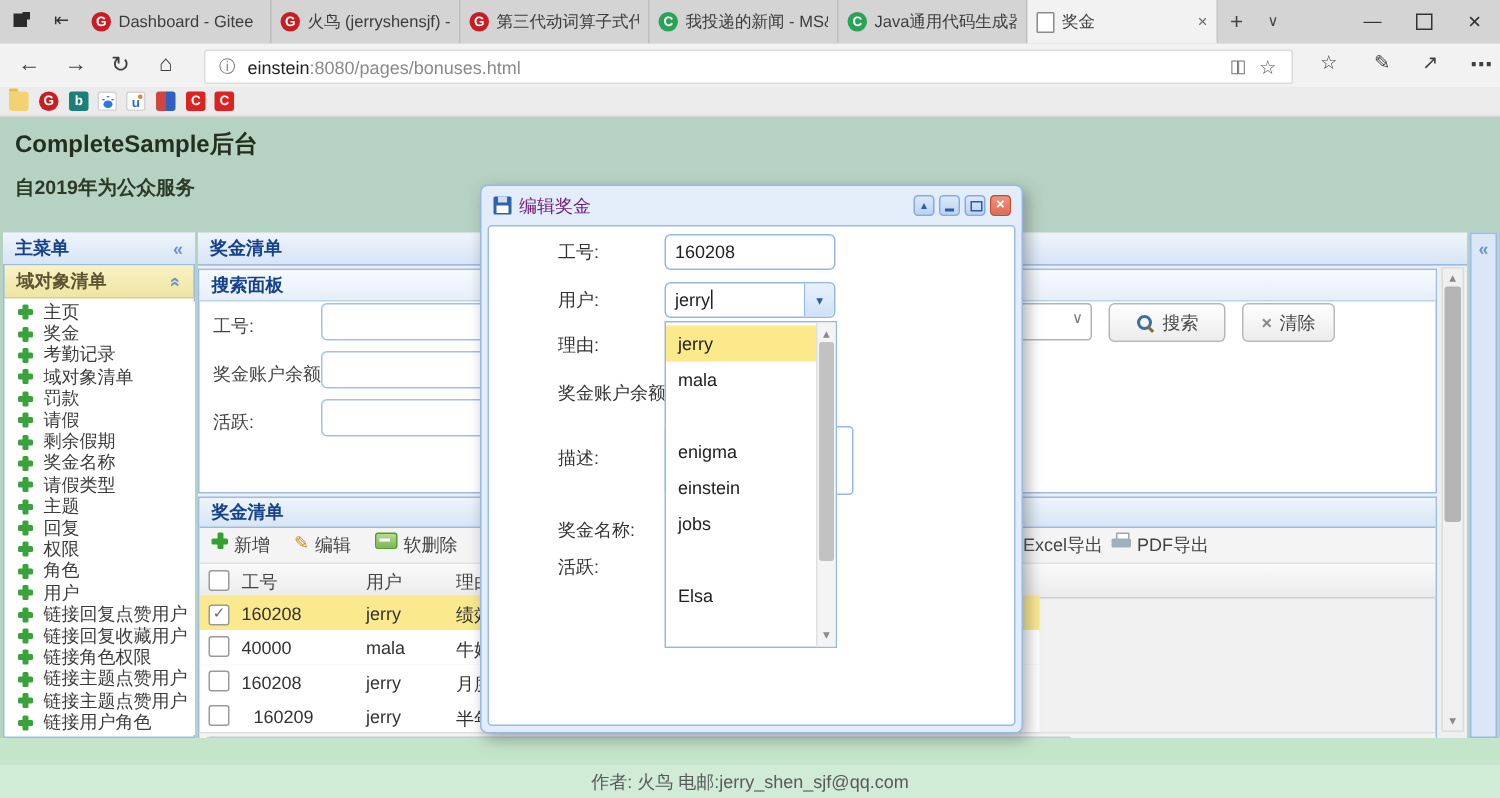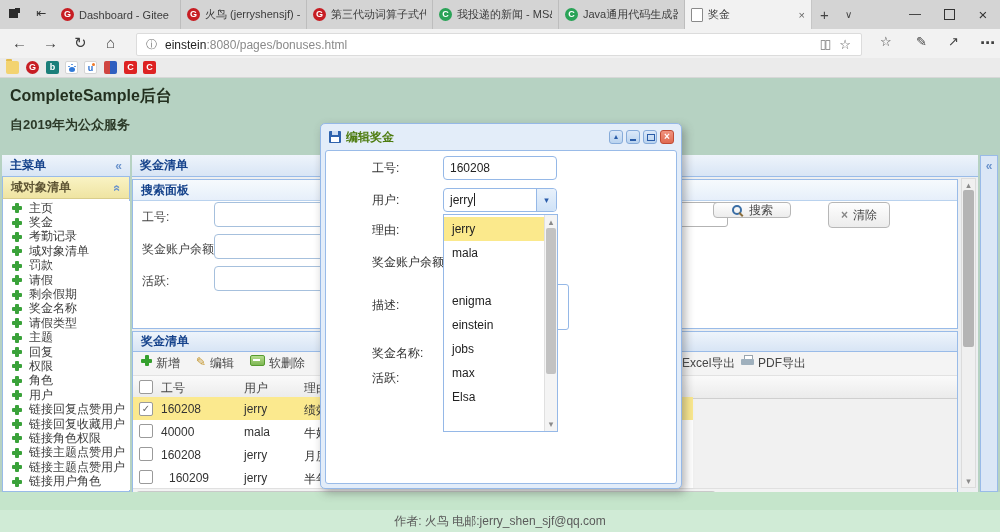--- a/index.html
+++ b/index.html
@@ -120,21 +120,21 @@
   .grid-row{position:absolute;left:0;width:560px;height:23px;background:#fff;border-bottom:1px solid #ececec;color:#333}
   .grid-row.selected{background:#fbe98e;border-bottom:1px solid #e8d270}
   .g-cell{position:absolute;top:5px}
   .cbx{display:inline-block;width:12px;height:12px;background:#fff;border:1px solid #9a9a9a;border-radius:2px;
        font-size:10px;line-height:12px;text-align:center;color:#666}
 
   
   #dialog{left:320px;top:123px;width:362px;height:366px;background:#e3edf9;border:1px solid #95b8e7;border-radius:5px;
           box-shadow:3px 4px 10px rgba(80,80,80,.45);box-sizing:border-box}
   #dlg-titlebar{position:absolute;left:0;top:0;width:100%;height:26px;display:flex;align-items:center;padding:0 8px;box-sizing:border-box;gap:5px}
-  #dlg-title{color:#4d7c0f;font-weight:bold}
+  #dlg-title{color:#701a75;font-weight:normal}
   .save-ico{position:relative;width:12px;height:12px;background:#2f63ad;border-radius:1px}
   .save-ico::before{content:"";position:absolute;left:3px;top:0;width:6px;height:4px;background:#cfdef2}
   .save-ico::after{content:"";position:absolute;left:2px;top:6px;width:8px;height:5px;background:#fff}
   #dlg-tools{position:absolute;right:7px;top:6px;display:flex;gap:3px}
   .wtool{width:14px;height:14px;border-radius:3px;background:linear-gradient(#dce9f9,#b9d3ef);border:1px solid #86abd9;
          box-sizing:border-box;text-align:center;line-height:12px;font-size:8px;color:#2a5ca8;cursor:pointer;position:relative}
   .wtool.close{background:linear-gradient(#f0937f,#e06a50);border-color:#c04b34;color:#fff;font-size:10px;font-weight:bold}
   .wtool.min::after{content:"";position:absolute;left:3px;top:8px;width:6px;height:2px;background:#2a5ca8}
   .wtool.max::after{content:"";position:absolute;left:3px;top:3px;width:6px;height:5px;border:1px solid #2a5ca8}
   #dlg-body{position:absolute;left:4px;top:26px;width:352px;height:334px;background:#fff;border:1px solid #99bbe8;border-radius:3px;box-sizing:border-box}
@@ -332,21 +332,21 @@
   </div>
   <span class="abs fld-label" style="left:142px;top:209px">工号:</span>
   <div class="abs ipt" style="left:214px;top:202px;width:150px;height:25px"></div>
   <span class="abs fld-label" style="left:142px;top:241px">奖金账户余额:</span>
   <div class="abs ipt" style="left:214px;top:234px;width:150px;height:25px"></div>
   <span class="abs fld-label" style="left:142px;top:273px">活跃:</span>
   <div class="abs ipt" style="left:214px;top:266px;width:150px;height:25px"></div>
   <div class="abs selbox" style="left:640px;top:202px;width:88px;height:25px">
     <span class="sel-arrow">∨</span>
   </div>
-  <div class="abs btn" style="left:713px;top:202px;width:78px;height:16px">
+  <div class="abs btn" style="left:739px;top:202px;width:78px;height:26px">
     <span class="mag"></span>
     <span>搜索</span>
   </div>
   <div class="abs btn" style="left:828px;top:202px;width:62px;height:26px">
     <span style="color:#888;font-weight:bold">×</span>
     <span>清除</span>
   </div>
 
   <div class="abs" id="table-panel">
     <div class="hdr-blue" id="grid-hdr-bar">
@@ -448,21 +448,20 @@
   <div class="abs" style="left:443px;top:284px;width:126px;height:46px;background:#fff;border:1px solid #95b8e7;border-radius:3px;box-sizing:border-box"></div>
   <span class="abs dlg-label" style="left:372px;top:341px">奖金名称:</span>
   <span class="abs dlg-label" style="left:372px;top:366px">活跃:</span>
 
   <div class="abs" id="dlg-dropdown">
     <div class="dd-item selected" style="top:2px">jerry</div>
     <div class="dd-item" style="top:26px">mala</div>
     <div class="dd-item" style="top:74px">enigma</div>
     <div class="dd-item" style="top:98px">einstein</div>
     <div class="dd-item" style="top:122px">jobs</div>
-    <div class="dd-item" style="top:146px">max</div>
     <div class="dd-item" style="top:170px">Elsa</div>
     <div id="dd-scroll">
       <span class="sb-arrow" style="margin-top:2px">▴</span>
       <div id="dd-thumb"></div>
       <span class="sb-arrow" style="position:absolute;bottom:2px">▾</span>
     </div>
   </div>
 
 </div>
 

